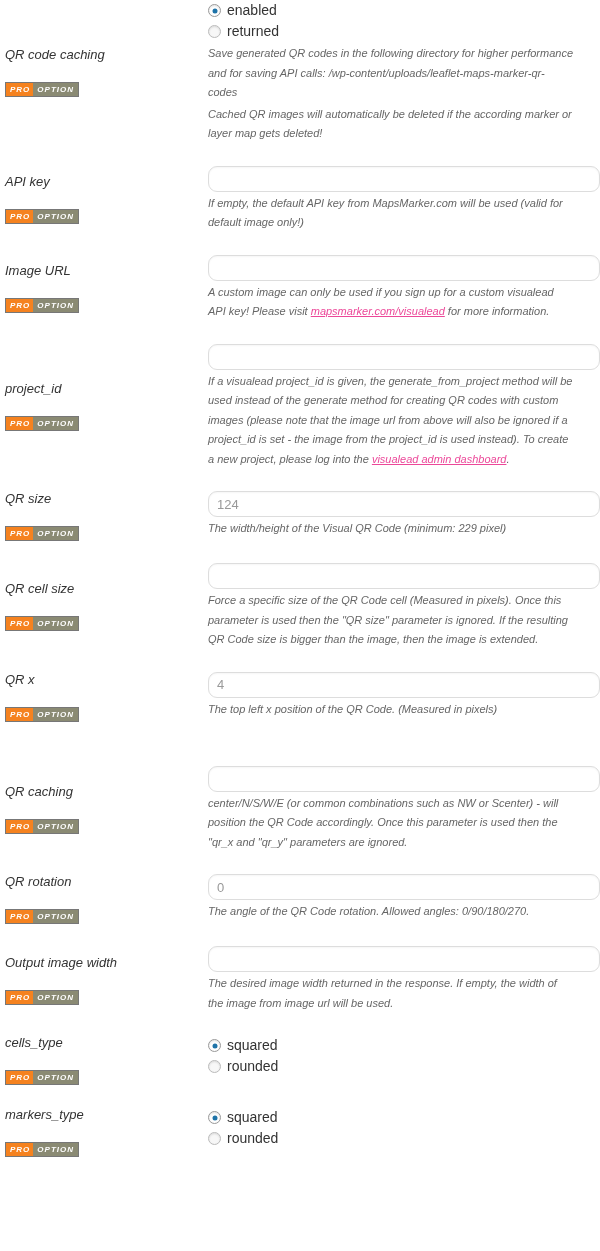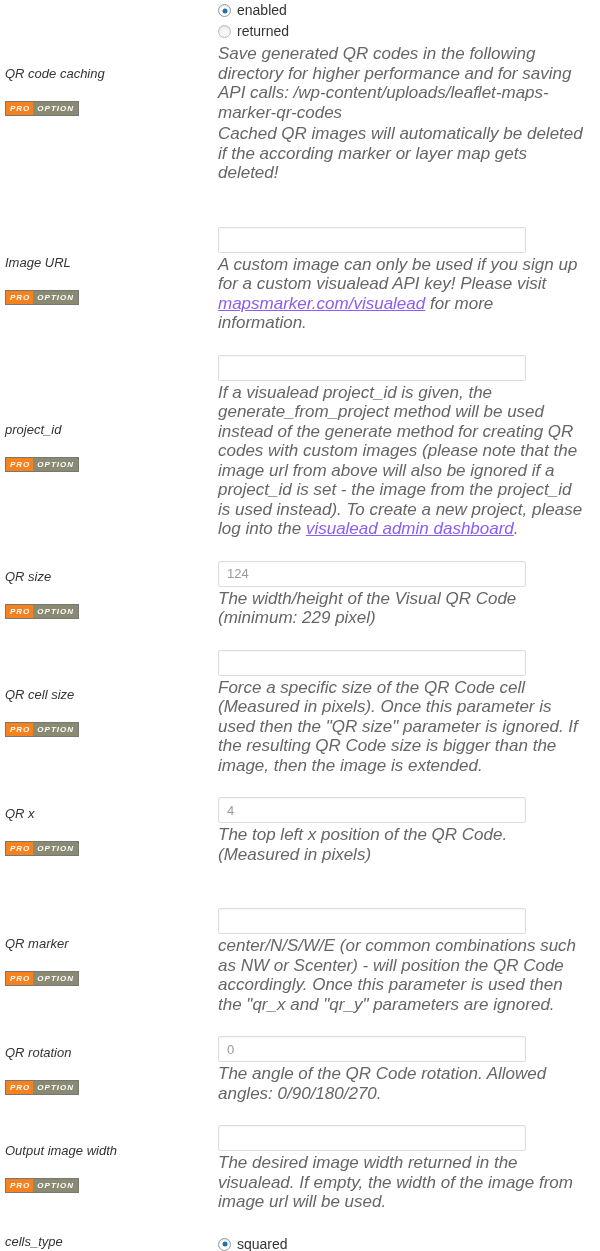--- a/index.html
+++ b/index.html
@@ -79,50 +79,50 @@
     letter-spacing: 1px;
     padding: 2px 4px 2px 4px;
     line-height: 9px;
     font-family: "Liberation Sans", sans-serif;
     vertical-align: top;
   }
 
   
   .text-input {
     display: block;
-    width: 308px;
+    width: 392px;
     height: 26px;
     box-sizing: border-box;
     border: 1px solid #dddddd;
-    border-radius: 2px;
+    border-radius: 9px;
     background: #ffffff;
     font-size: 13px;
     font-family: "Liberation Sans", sans-serif;
     color: #333333;
     padding: 3px 8px;
     outline: none;
     box-shadow: inset 0 1px 2px rgba(0,0,0,0.04);
   }
   .text-input::placeholder {
     color: #999999;
     opacity: 1;
   }
 
   
   .desc {
-    font-size: 17px;
+    font-size: 11px;
     line-height: 19.5px;
     font-style: italic;
     color: #666666;
     font-family: "Liberation Sans", sans-serif;
     width: 366px;
     margin: 2px 16px 0 0;
   }
   .desc a {
-    color: #8b5cf6;
+    color: #ec4899;
     text-decoration: underline;
   }
 
   
   .radio-line {
     display: flex;
     align-items: center;
     height: 21px;
     font-size: 14px;
     line-height: 21px;
@@ -178,20 +178,27 @@
             <span class="radio-dot"></span>
             <span class="radio-label">returned</span>
           </label>
           <p class="desc">Save generated QR codes in the following directory for higher performance and for saving API calls: /wp-content/uploads/leaflet-maps-marker-qr-codes</p>
           <p class="desc">Cached QR images will automatically be deleted if the according marker or layer map gets deleted!</p>
         </td>
       </tr>
       <tr>
         <td colspan="2" class="spacer-cell" style="height: 22px;"></td>
       </tr>
+      <tr class="row">
+        <td class="cell-label"><div class="label-text">API key</div><span class="pro-badge"><span class="pro">PRO</span><span class="option">OPTION</span></span></td>
+        <td class="cell-field">
+          <input type="text" class="text-input" placeholder="" style="">
+          <p class="desc">If empty, the default API key from MapsMarker.com will be used (valid for default image only!)</p>
+        </td>
+      </tr>
       <tr>
         <td colspan="2" class="spacer-cell" style="height: 22px;"></td>
       </tr>
       <tr class="row">
         <td class="cell-label"><div class="label-text">Image URL</div><span class="pro-badge"><span class="pro">PRO</span><span class="option">OPTION</span></span></td>
         <td class="cell-field">
           <input type="text" class="text-input" placeholder="" style="">
           <p class="desc">A custom image can only be used if you sign up for a custom visualead API key! Please visit <a href="#">mapsmarker.com/visualead</a> for more information.</p>
         </td>
       </tr>
@@ -235,21 +242,21 @@
           <p class="desc">The top left x position of the QR Code. (Measured in pixels)</p>
         </td>
       </tr>
       <tr>
         <td colspan="2" class="spacer-cell" style="height: 22px;"></td>
       </tr>
       <tr>
         <td colspan="2" class="spacer-cell" style="height: 22px;"></td>
       </tr>
       <tr class="row">
-        <td class="cell-label"><div class="label-text">QR marker</div><span class="pro-badge"><span class="pro">PRO</span><span class="option">OPTION</span></span></td>
+        <td class="cell-label"><div class="label-text">QR caching</div><span class="pro-badge"><span class="pro">PRO</span><span class="option">OPTION</span></span></td>
         <td class="cell-field">
           <input type="text" class="text-input" placeholder="" style="">
           <p class="desc">center/N/S/W/E (or common combinations such as NW or Scenter) - will position the QR Code accordingly. Once this parameter is used then the "qr_x and "qr_y" parameters are ignored.</p>
         </td>
       </tr>
       <tr>
         <td colspan="2" class="spacer-cell" style="height: 22px;"></td>
       </tr>
       <tr class="row">
         <td class="cell-label"><div class="label-text">QR rotation</div><span class="pro-badge"><span class="pro">PRO</span><span class="option">OPTION</span></span></td>
@@ -258,21 +265,21 @@
           <p class="desc">The angle of the QR Code rotation. Allowed angles: 0/90/180/270.</p>
         </td>
       </tr>
       <tr>
         <td colspan="2" class="spacer-cell" style="height: 22px;"></td>
       </tr>
       <tr class="row">
         <td class="cell-label"><div class="label-text">Output image width</div><span class="pro-badge"><span class="pro">PRO</span><span class="option">OPTION</span></span></td>
         <td class="cell-field">
           <input type="text" class="text-input" placeholder="" style="">
-          <p class="desc">The desired image width returned in the visualead. If empty, the width of the image from image url will be used.</p>
+          <p class="desc">The desired image width returned in the response. If empty, the width of the image from image url will be used.</p>
         </td>
       </tr>
       <tr>
         <td colspan="2" class="spacer-cell" style="height: 22px;"></td>
       </tr>
       <tr class="row">
         <td class="cell-label"><div class="label-text">cells_type</div><span class="pro-badge"><span class="pro">PRO</span><span class="option">OPTION</span></span></td>
         <td class="cell-field">
           <label class="radio-line">
             <span class="radio-dot checked"></span>

